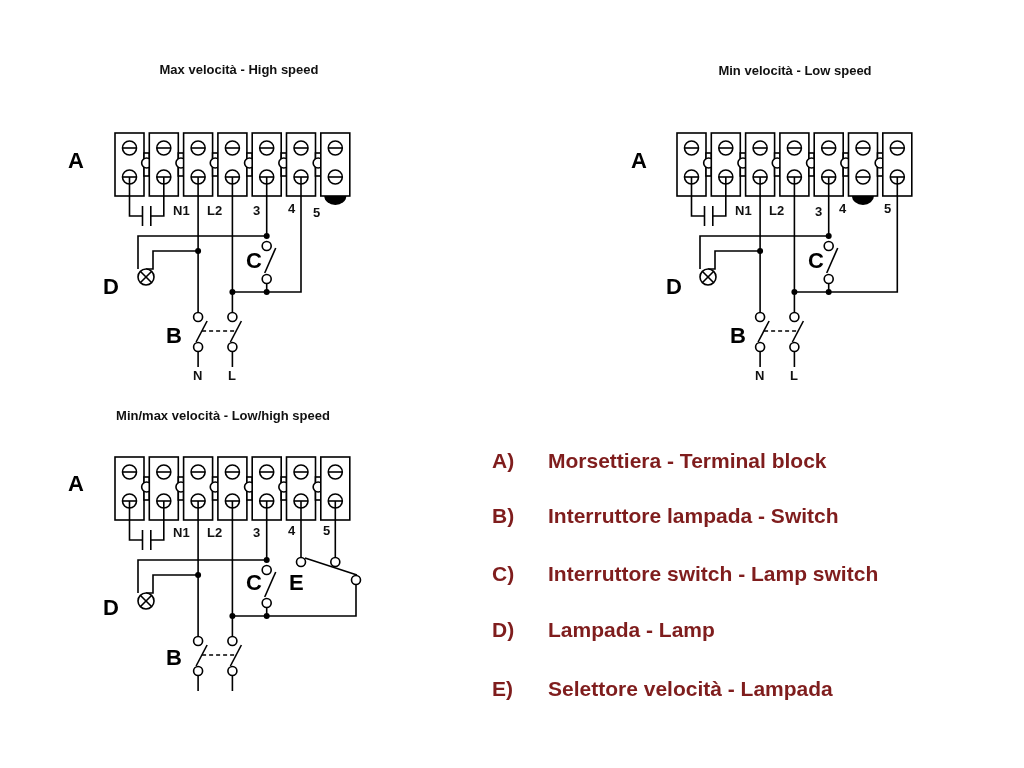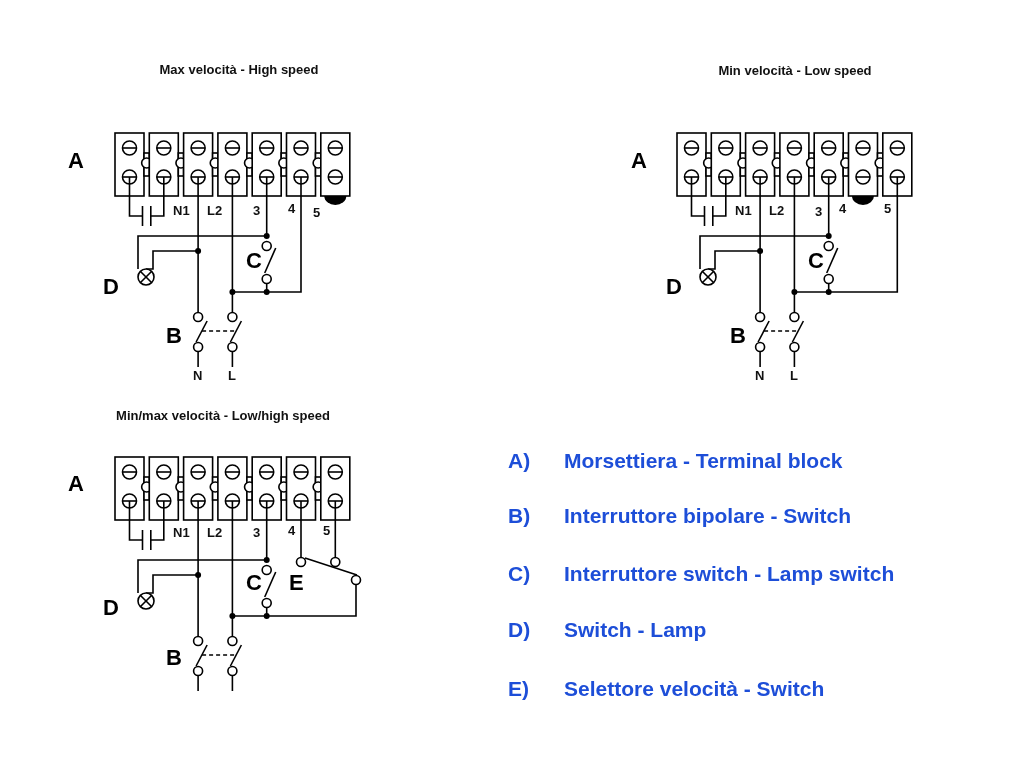--- a/index.html
+++ b/index.html
@@ -3,21 +3,21 @@
 <meta charset="utf-8">
 <style>
   html, body { margin:0; padding:0; background:#ffffff; }
   body { width:1024px; height:768px; position:relative; overflow:hidden; font-family:"Liberation Sans", sans-serif; }
   svg#diagram { position:absolute; left:0; top:0; }
   .title { font-family:"Liberation Sans", sans-serif; font-weight:bold; font-size:13px; fill:#111; }
   .big { font-family:"Liberation Sans", sans-serif; font-weight:bold; font-size:22px; fill:#000; }
   .term { font-family:"Liberation Sans", sans-serif; font-weight:bold; font-size:13px; fill:#111; }
   .wire { stroke:#000; stroke-width:1.6; fill:none; }
   .blk { stroke:#000; stroke-width:1.6; fill:#fff; }
-  .legend { position:absolute; left:508px; font-family:"Liberation Sans", sans-serif; font-weight:bold; font-size:21px; color:#1d4ed8; white-space:nowrap; }
+  .legend { position:absolute; left:492px; font-family:"Liberation Sans", sans-serif; font-weight:bold; font-size:21px; color:#7f1d1d; white-space:nowrap; }
   .legend .k { display:inline-block; width:56px; }
 </style>
 </head>
 <body>
 
 <svg id="diagram" width="1024" height="768" viewBox="0 0 1024 768" xmlns="http://www.w3.org/2000/svg">
 
   <g id="d1">
     <text class="title" x="239" y="74" text-anchor="middle">Max velocità - High speed</text>
     <g class="block-host">
@@ -344,16 +344,16 @@
       <line x1="198.1" y1="676" x2="198.1" y2="691" class="wire"></line>
       <circle cx="232.39999999999998" cy="641" r="4.5" stroke="#000" stroke-width="1.6" fill="#fff"></circle>
       <circle cx="232.39999999999998" cy="671" r="4.5" stroke="#000" stroke-width="1.6" fill="#fff"></circle>
       <line x1="230.39999999999998" y1="666" x2="241.39999999999998" y2="645" class="wire"></line>
       <line x1="232.39999999999998" y1="676" x2="232.39999999999998" y2="691" class="wire"></line>
       <line x1="202.1" y1="655" x2="235.39999999999998" y2="655" class="wire" stroke-dasharray="4,3"></line>
     </g>
 </svg>
 
 <div class="legend" style="top:449px;"><span class="k">A)</span><span>Morsettiera - Terminal block</span></div>
-<div class="legend" style="top:504px;"><span class="k">B)</span><span>Interruttore bipolare - Switch</span></div>
+<div class="legend" style="top:504px;"><span class="k">B)</span><span>Interruttore lampada - Switch</span></div>
 <div class="legend" style="top:562px;"><span class="k">C)</span><span>Interruttore switch - Lamp switch</span></div>
-<div class="legend" style="top:618px;"><span class="k">D)</span><span>Switch - Lamp</span></div>
-<div class="legend" style="top:677px;"><span class="k">E)</span><span>Selettore velocità - Switch</span></div>
+<div class="legend" style="top:618px;"><span class="k">D)</span><span>Lampada - Lamp</span></div>
+<div class="legend" style="top:677px;"><span class="k">E)</span><span>Selettore velocità - Lampada</span></div>
 
 </body></html>

